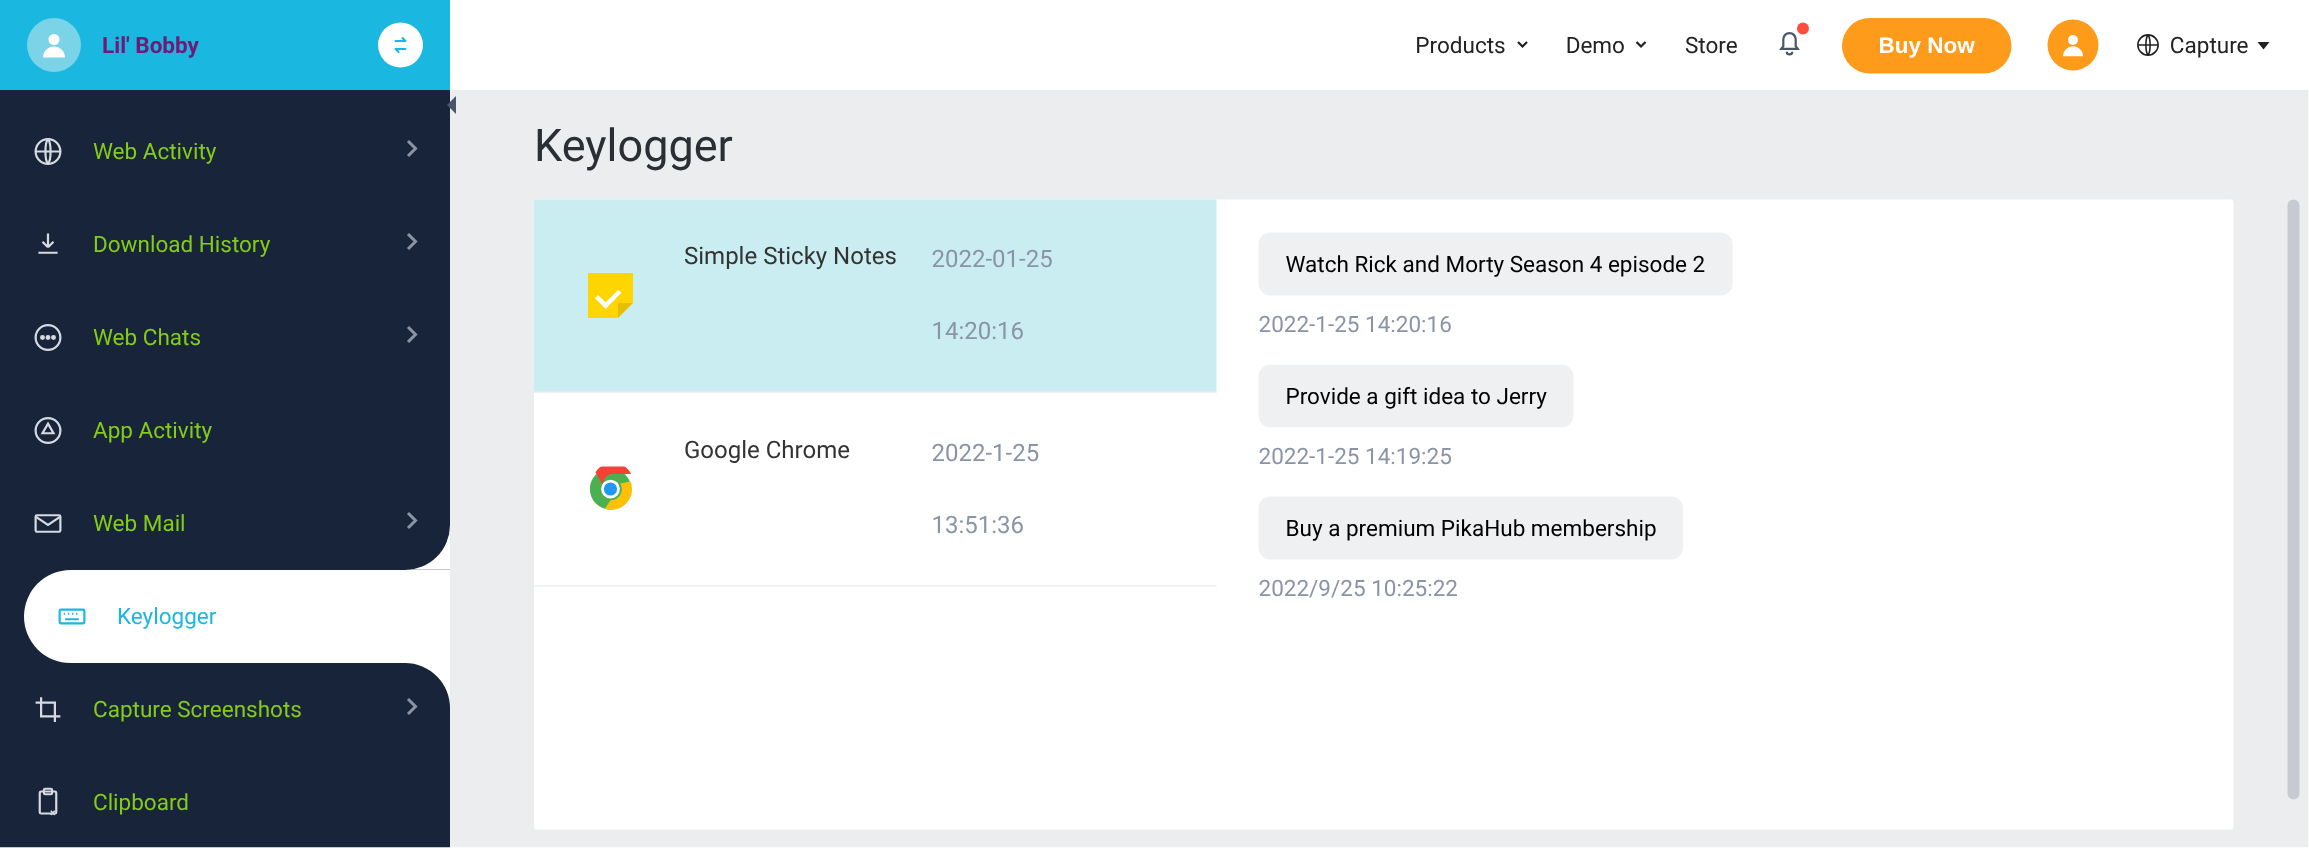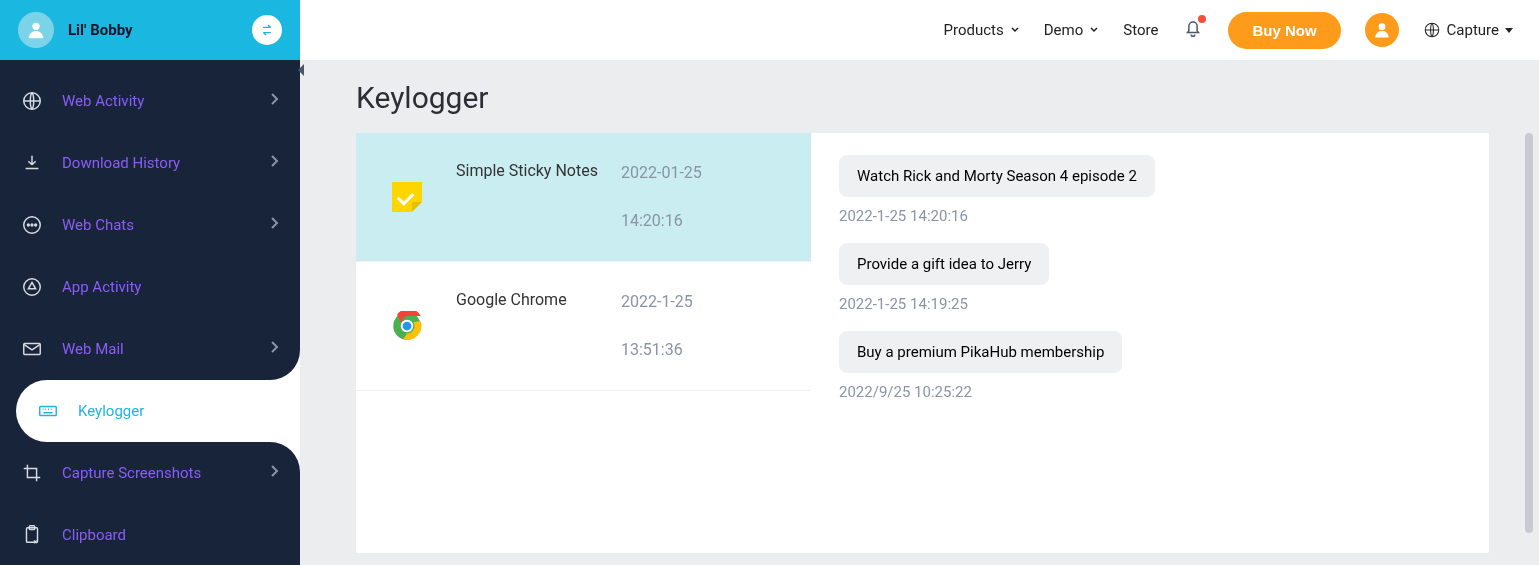--- a/index.html
+++ b/index.html
@@ -3,28 +3,28 @@
 <meta charset="utf-8">
 <style>
 * { margin: 0; padding: 0; box-sizing: border-box; }
 body { font-family: -apple-system, BlinkMacSystemFont, "Segoe UI", Roboto, Helvetica, Arial, sans-serif; width: 1539px; height: 565px; overflow: hidden; background: #fff; display: flex; }
 
 
 .sidebar { width: 300px; background: #18243a; color: #fff; display: flex; flex-direction: column; flex-shrink: 0; position: relative; }
 .sidebar-header { height: 60px; background: #1ab8e0; display: flex; align-items: center; padding: 0 18px; }
 .avatar-circle { width: 36px; height: 36px; border-radius: 50%; background: #7bd3e8; display: flex; align-items: center; justify-content: center; }
 .avatar-circle svg { width: 22px; height: 22px; }
-.profile-name { font-weight: 700; font-size: 15px; margin-left: 14px; color: #0f172a; }
+.profile-name { font-weight: 700; font-size: 15px; margin-left: 14px; color: #701a75; }
 .swap-btn { margin-left: auto; width: 30px; height: 30px; border-radius: 50%; background: #fff; display: flex; align-items: center; justify-content: center; cursor: pointer; }
 .swap-btn svg { width: 16px; height: 16px; }
 
 .collapse-handle { position: absolute; top: 64px; right: -4px; width: 0; height: 0; border-top: 6px solid transparent; border-bottom: 6px solid transparent; border-right: 6px solid #4a5568; cursor: pointer; }
 
 .nav { padding-top: 10px; }
-.nav-item { height: 62px; display: flex; align-items: center; padding: 0 20px; position: relative; cursor: pointer; color: #8b5cf6; }
+.nav-item { height: 62px; display: flex; align-items: center; padding: 0 20px; position: relative; cursor: pointer; color: #84cc16; }
 .nav-item .icon { width: 24px; height: 24px; display: flex; align-items: center; justify-content: center; flex-shrink: 0; }
 .nav-item .icon svg { width: 22px; height: 22px; stroke: #d6dbe3; fill: none; stroke-width: 1.6; }
 .nav-item .label { margin-left: 18px; font-size: 15px; }
 .nav-item .chev { margin-left: auto; }
 .nav-item .chev svg { width: 10px; height: 14px; stroke: #8a94a6; fill: none; stroke-width: 2; }
 
 .nav-item.active { background: #fff; color: #1ab8e0; border-radius: 32px 0 0 32px; margin-left: 16px; padding-left: 20px; }
 .nav-item.active .icon svg { stroke: #1ab8e0; }
 .nav-item.active::before,
 .nav-item.active::after {

